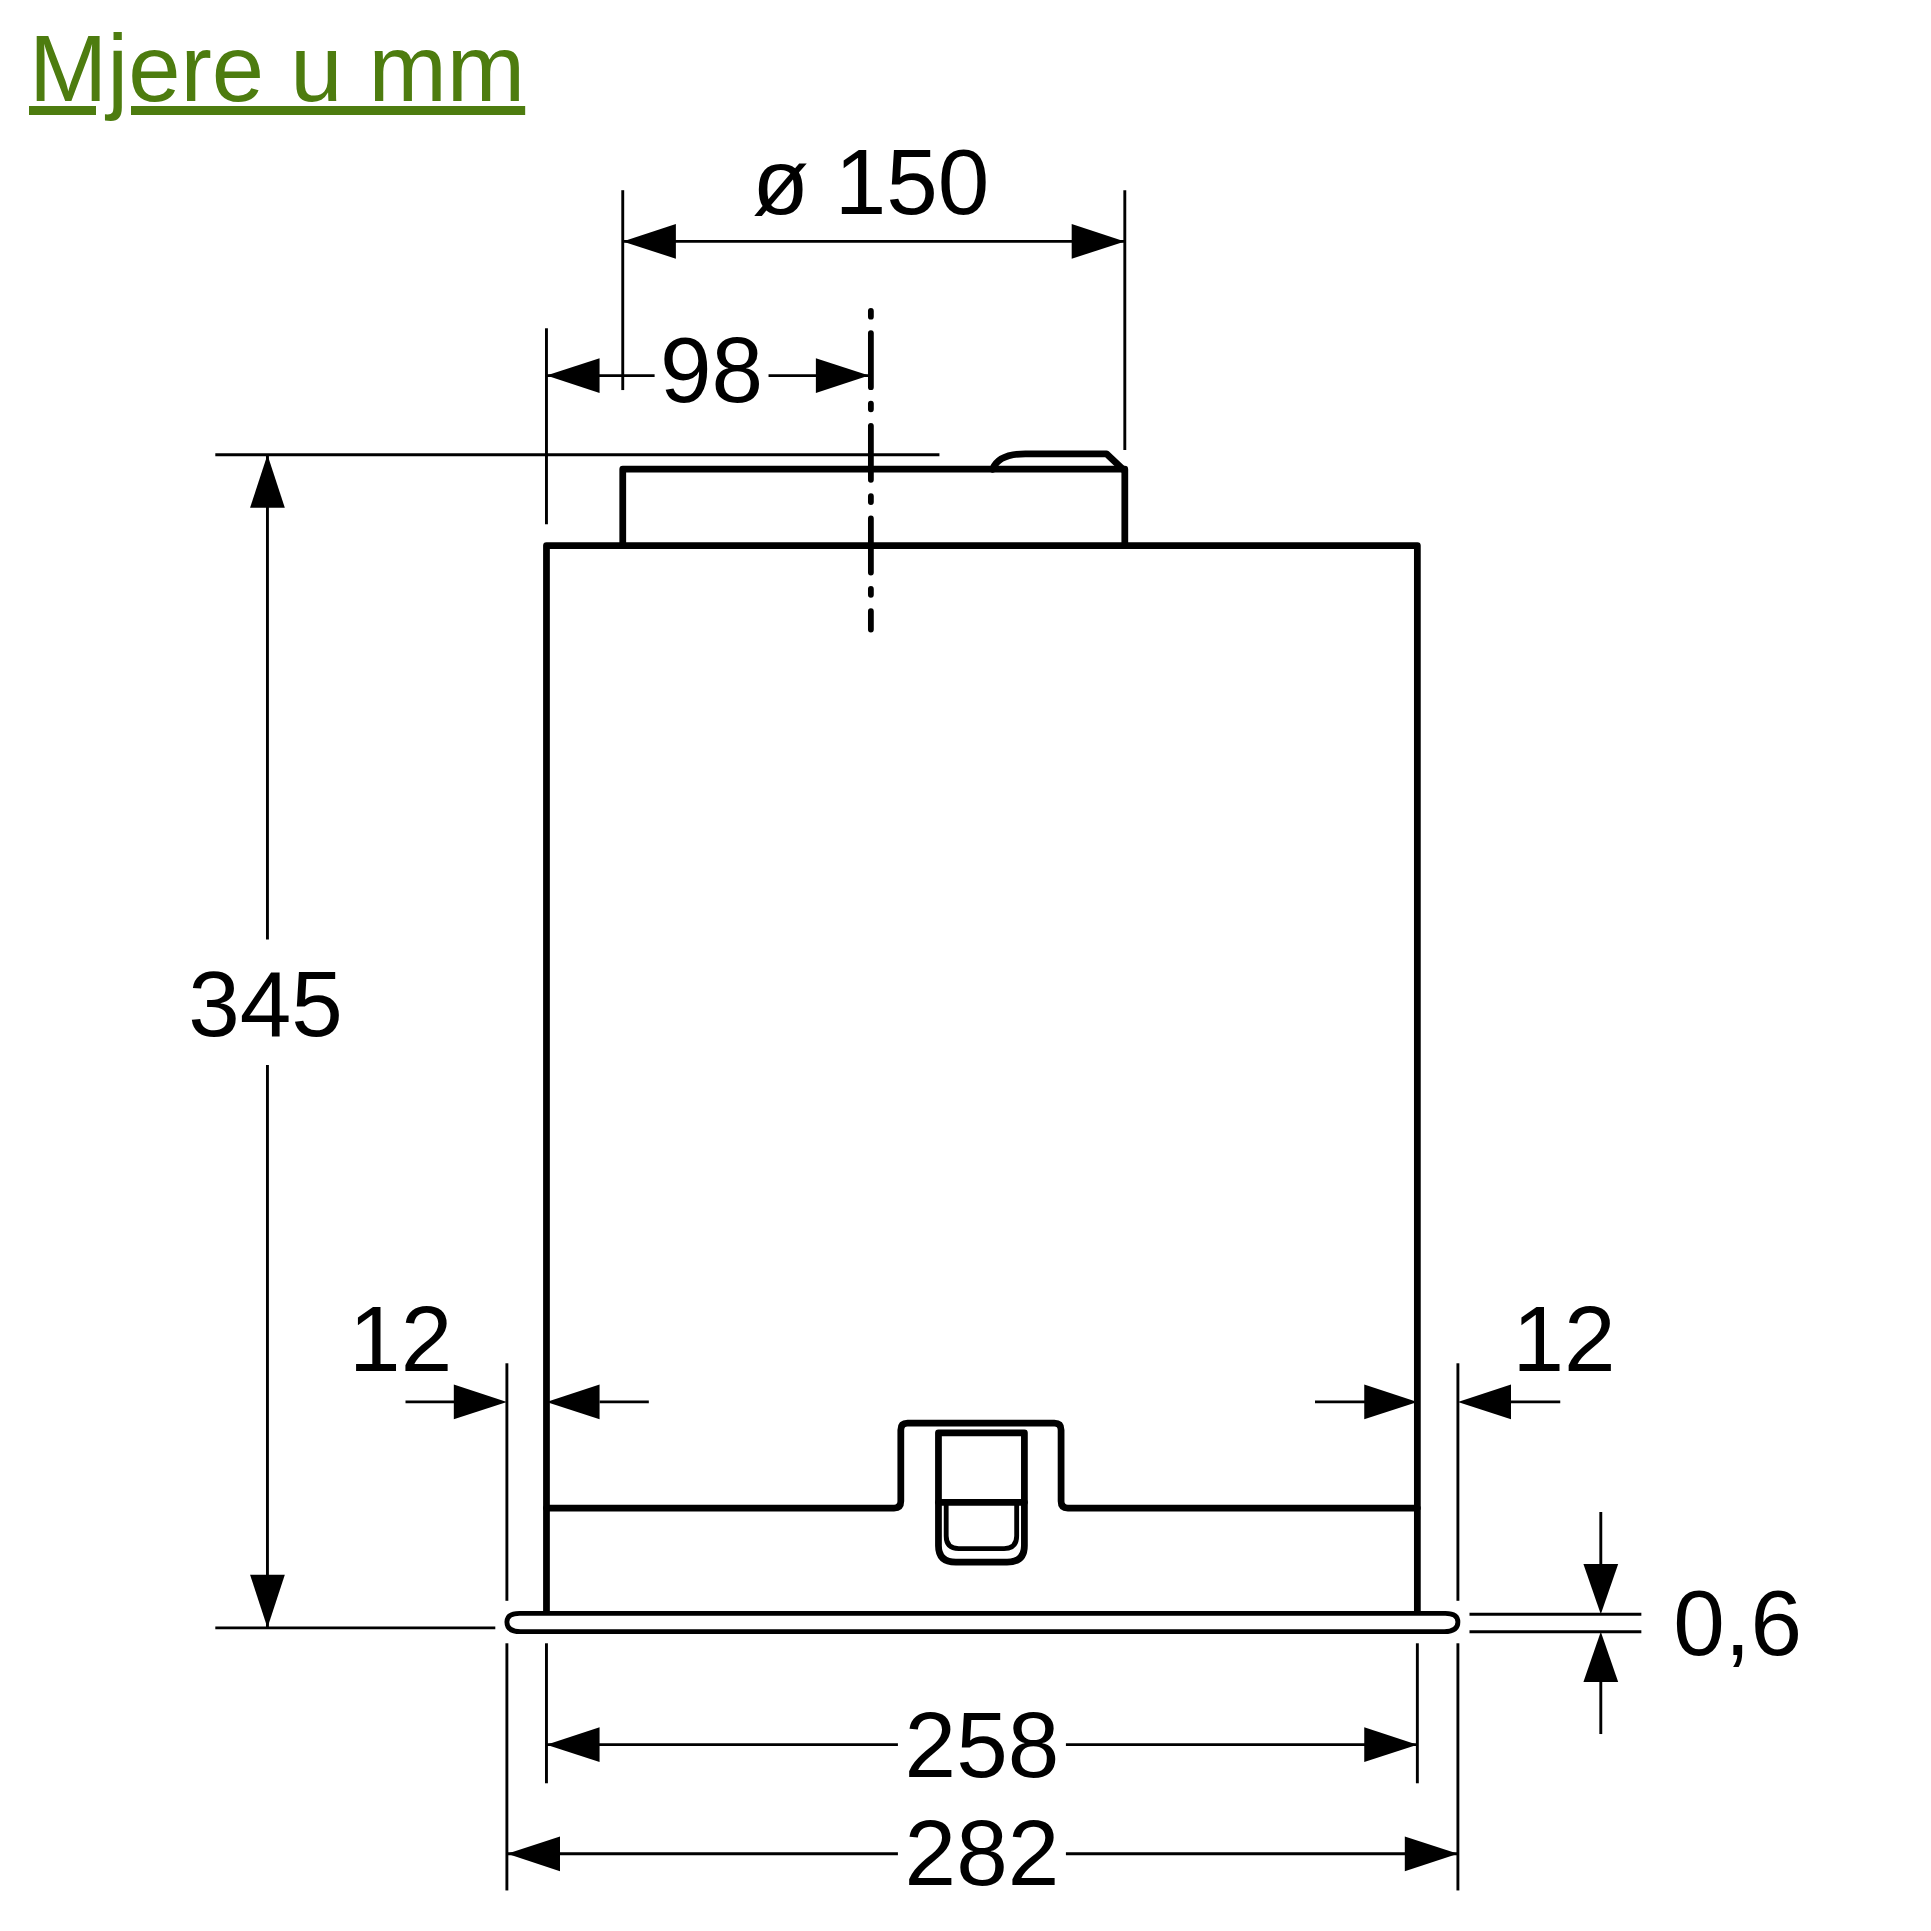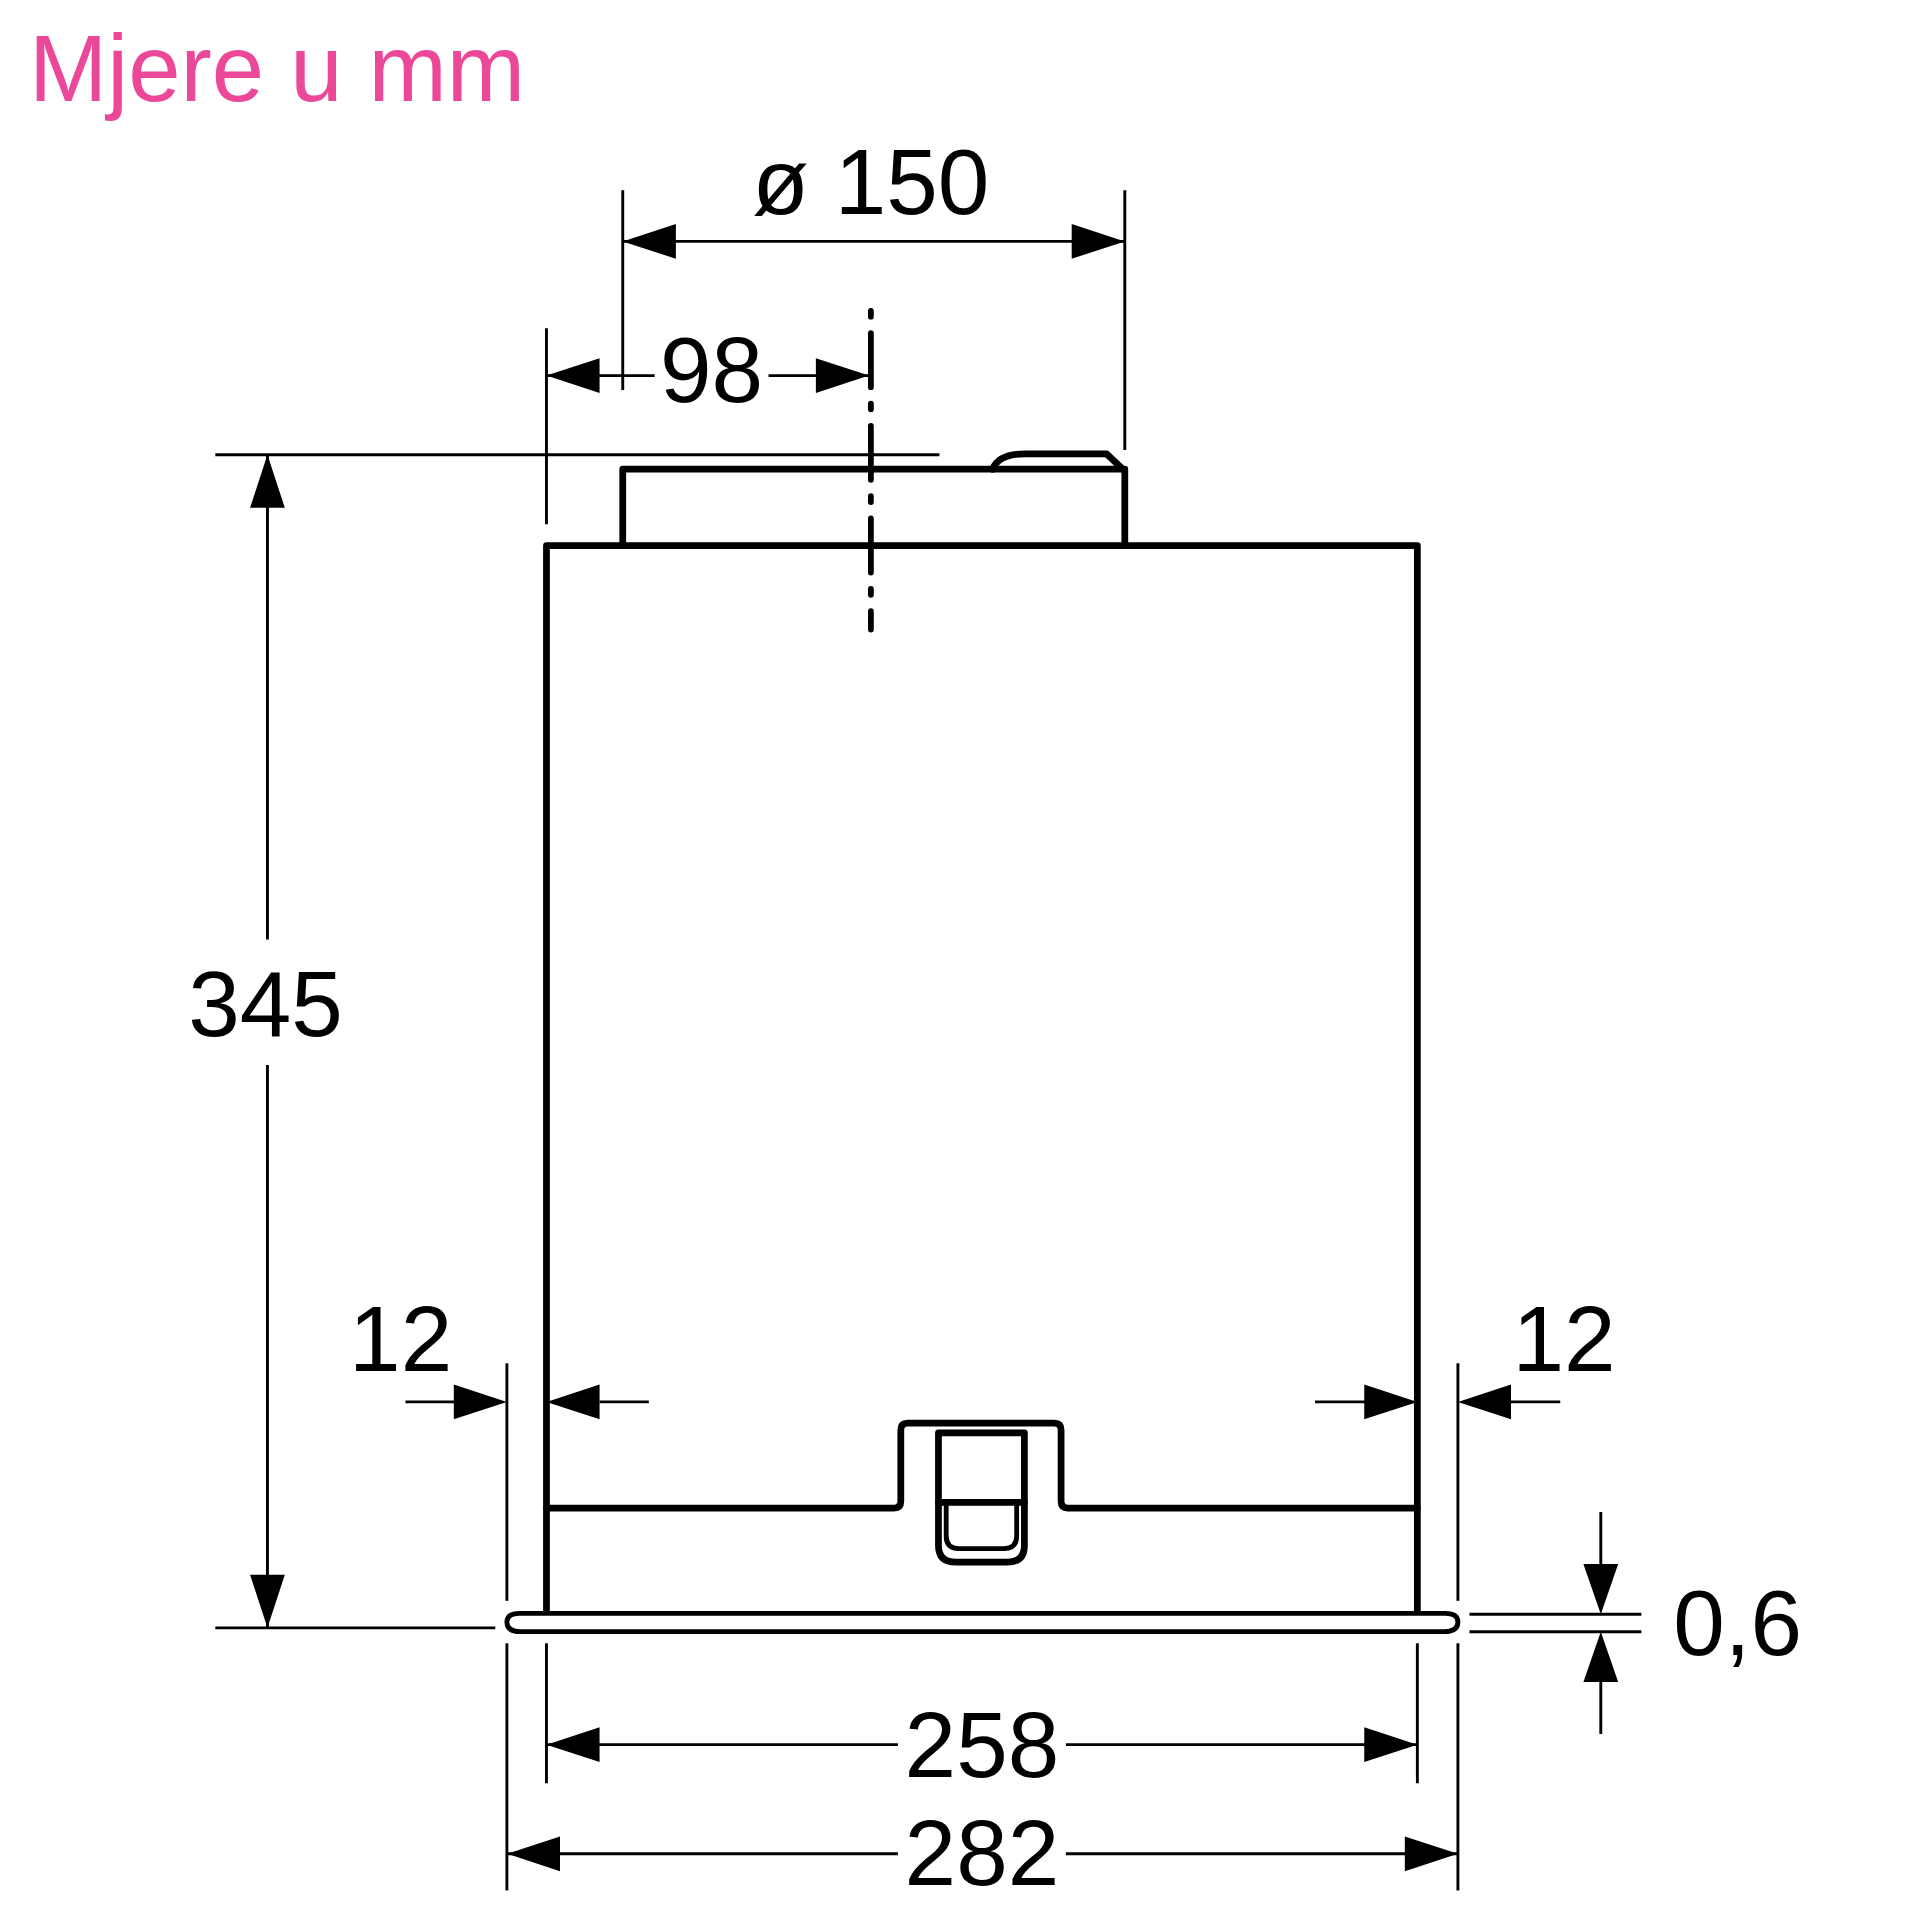--- a/index.html
+++ b/index.html
@@ -14,22 +14,23 @@
     font-family: "Liberation Sans", sans-serif;
     color: #000;
   }
   .page-title {
     position: absolute;
     left: 29px;
     top: 17.4px;
     font-size: 94px;
     line-height: 1.1;
     letter-spacing: 0px;
-    color: #ec4899;
+    color: #4d7c0f;
     white-space: nowrap;
+    text-decoration: underline;
   }
   svg.drawing {
     position: absolute;
     left: 0;
     top: 0;
     width: 1931px;
     height: 1931px;
   }
   .outline {
     fill: none;

